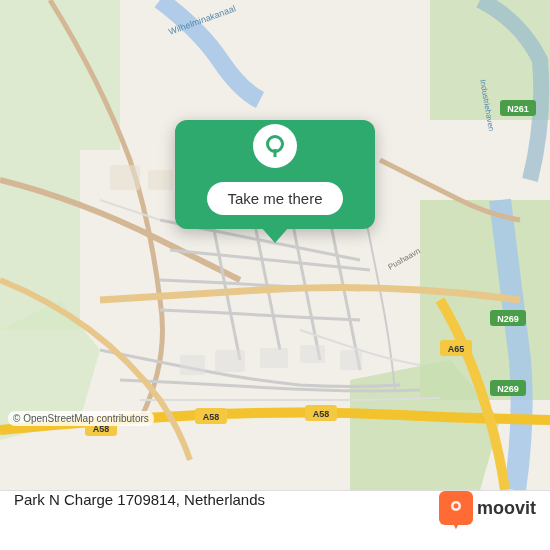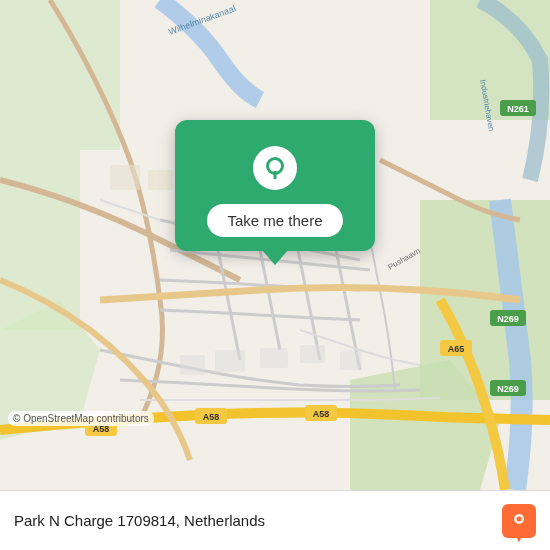--- a/index.html
+++ b/index.html
@@ -18,21 +18,21 @@
       overflow: hidden;
       background-color: #e8e0d8;
     }
 
     
     #info-bar {
       width: 550px;
       height: 60px;
       background: #fff;
       display: flex;
-      align-items: center;
+      align-items: flex-start;
       padding: 0 14px;
       border-top: 1px solid #ddd;
       position: relative;
     }
 
     #info-text {
       flex: 1;
       font-size: 15px;
       font-weight: 500;
       color: #222;
@@ -79,21 +79,21 @@
       position: absolute;
       top: 120px;
       left: 50%;
       transform: translateX(-50%);
       width: 200px;
       background: #2eaa6e;
       border-radius: 12px;
       display: flex;
       flex-direction: column;
       align-items: center;
-      padding: 26px 16px 14px;
+      padding: 4px 16px 14px;
       z-index: 10;
       box-shadow: 0 4px 16px rgba(0,0,0,0.25);
     }
 
     #popup-card::after {
       content: '';
       position: absolute;
       bottom: -14px;
       left: 50%;
       transform: translateX(-50%);
@@ -276,14 +276,15 @@
 <div id="info-bar">
   <span id="info-text">Park N Charge 1709814, Netherlands</span>
   <div id="moovit-logo">
     <div class="moovit-icon">
       <svg width="22" height="22" viewBox="0 0 22 22" xmlns="http://www.w3.org/2000/svg">
         <circle cx="11" cy="9" r="5" fill="white" opacity="0.9"></circle>
         <circle cx="11" cy="9" r="2.5" fill="#ff6b35"></circle>
         <polygon points="11,17 7,22 15,22" fill="#ff6b35"></polygon>
       </svg>
     </div>
+    <span class="moovit-text">moovit</span>
   </div>
 </div>
 
 </body></html>

